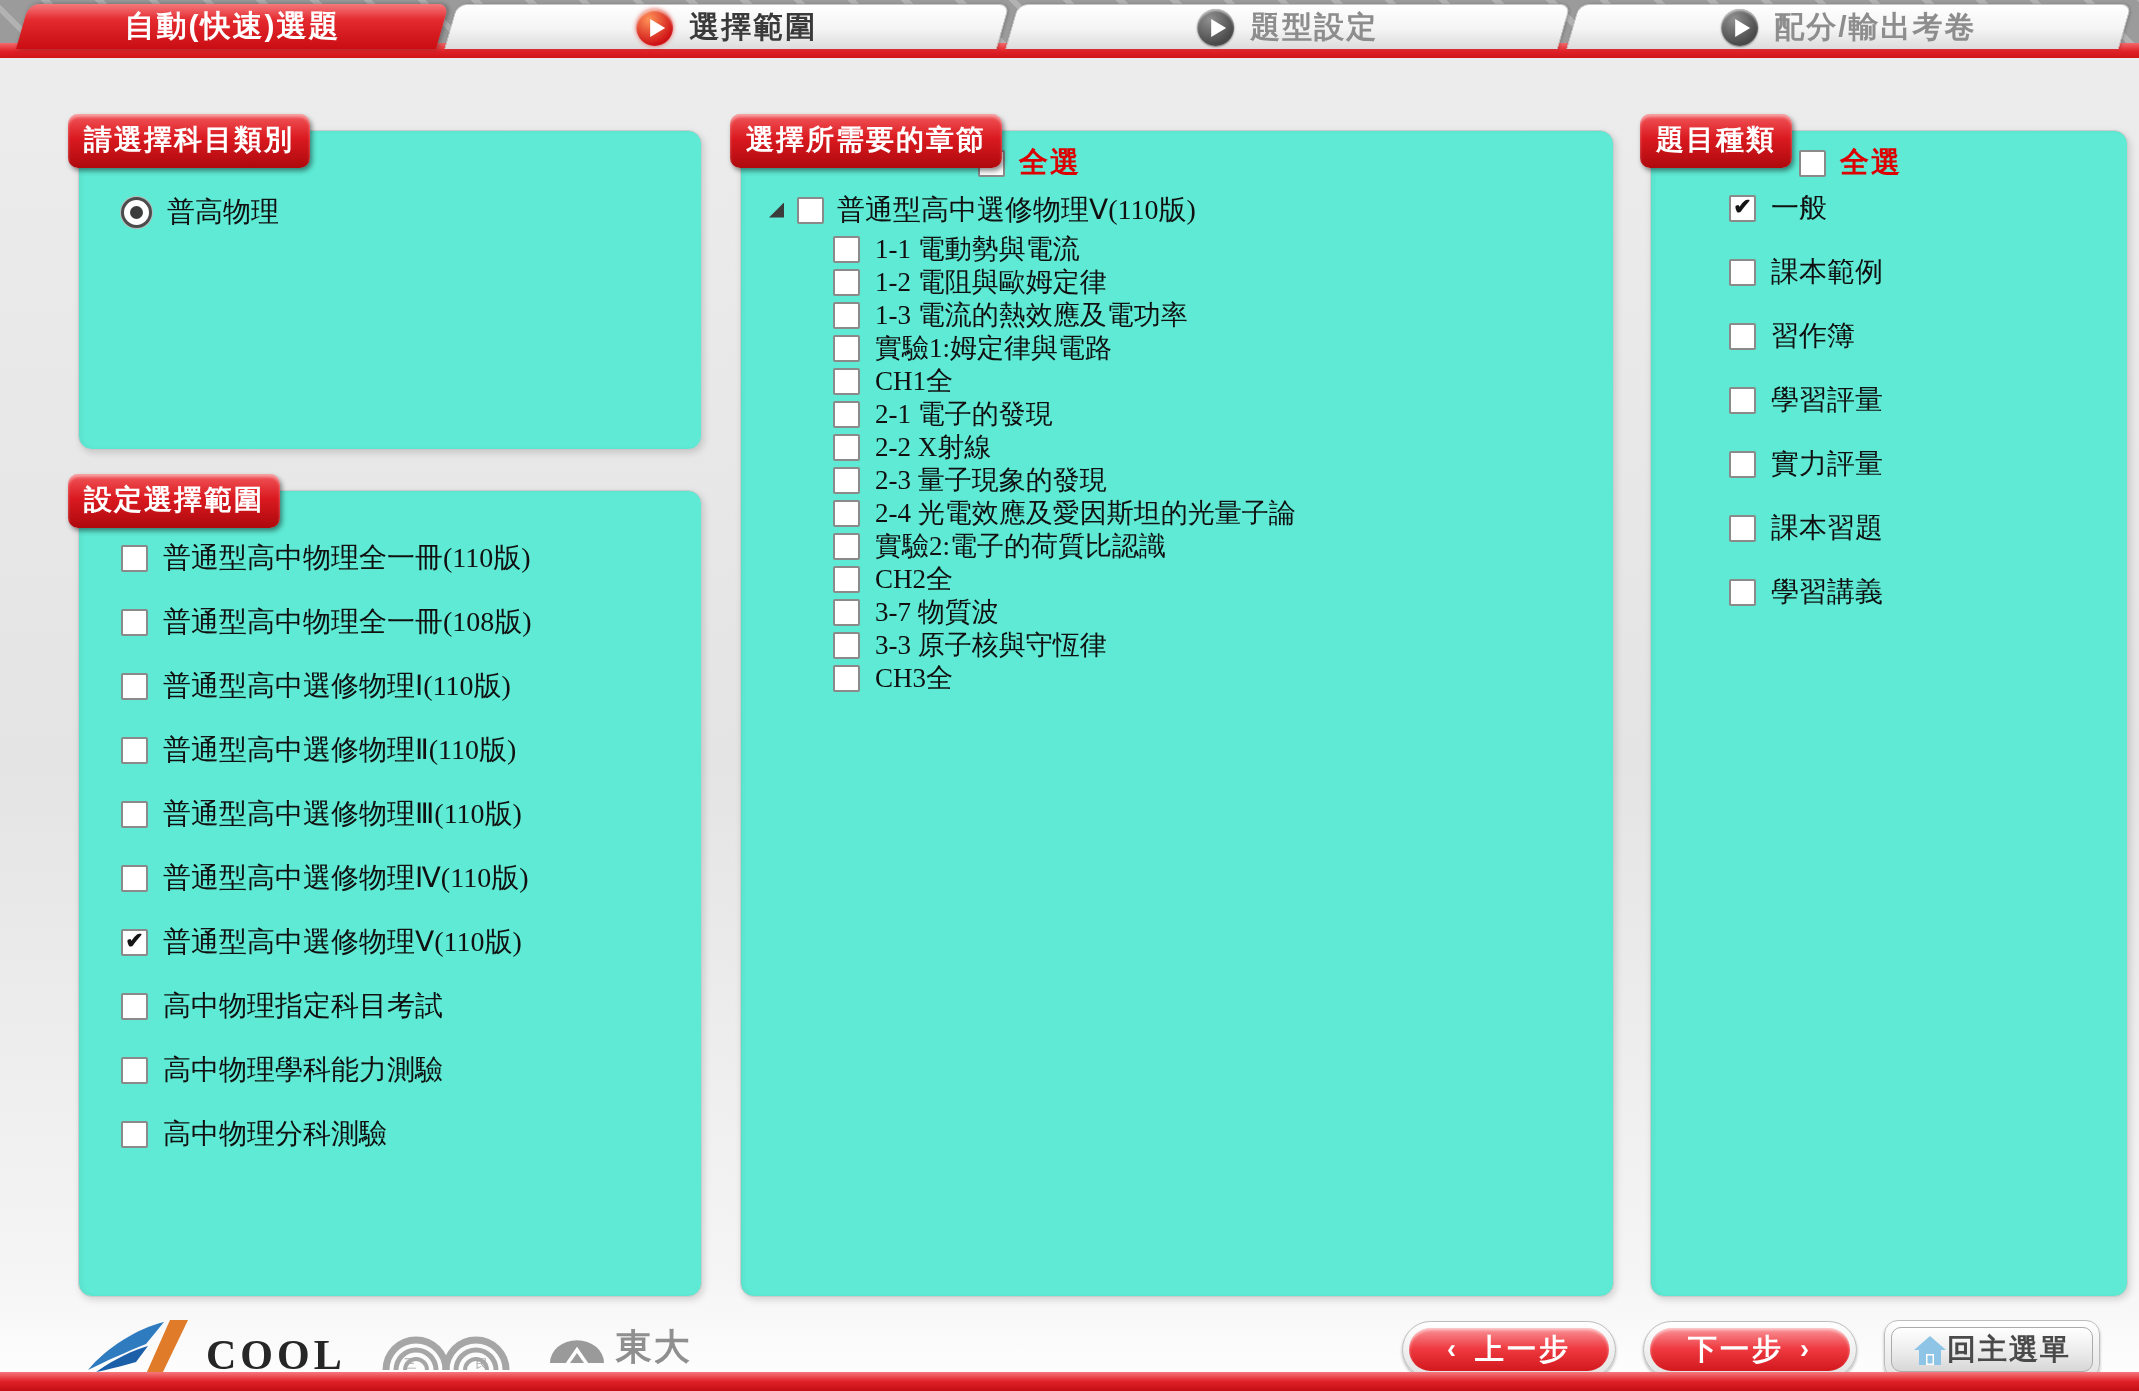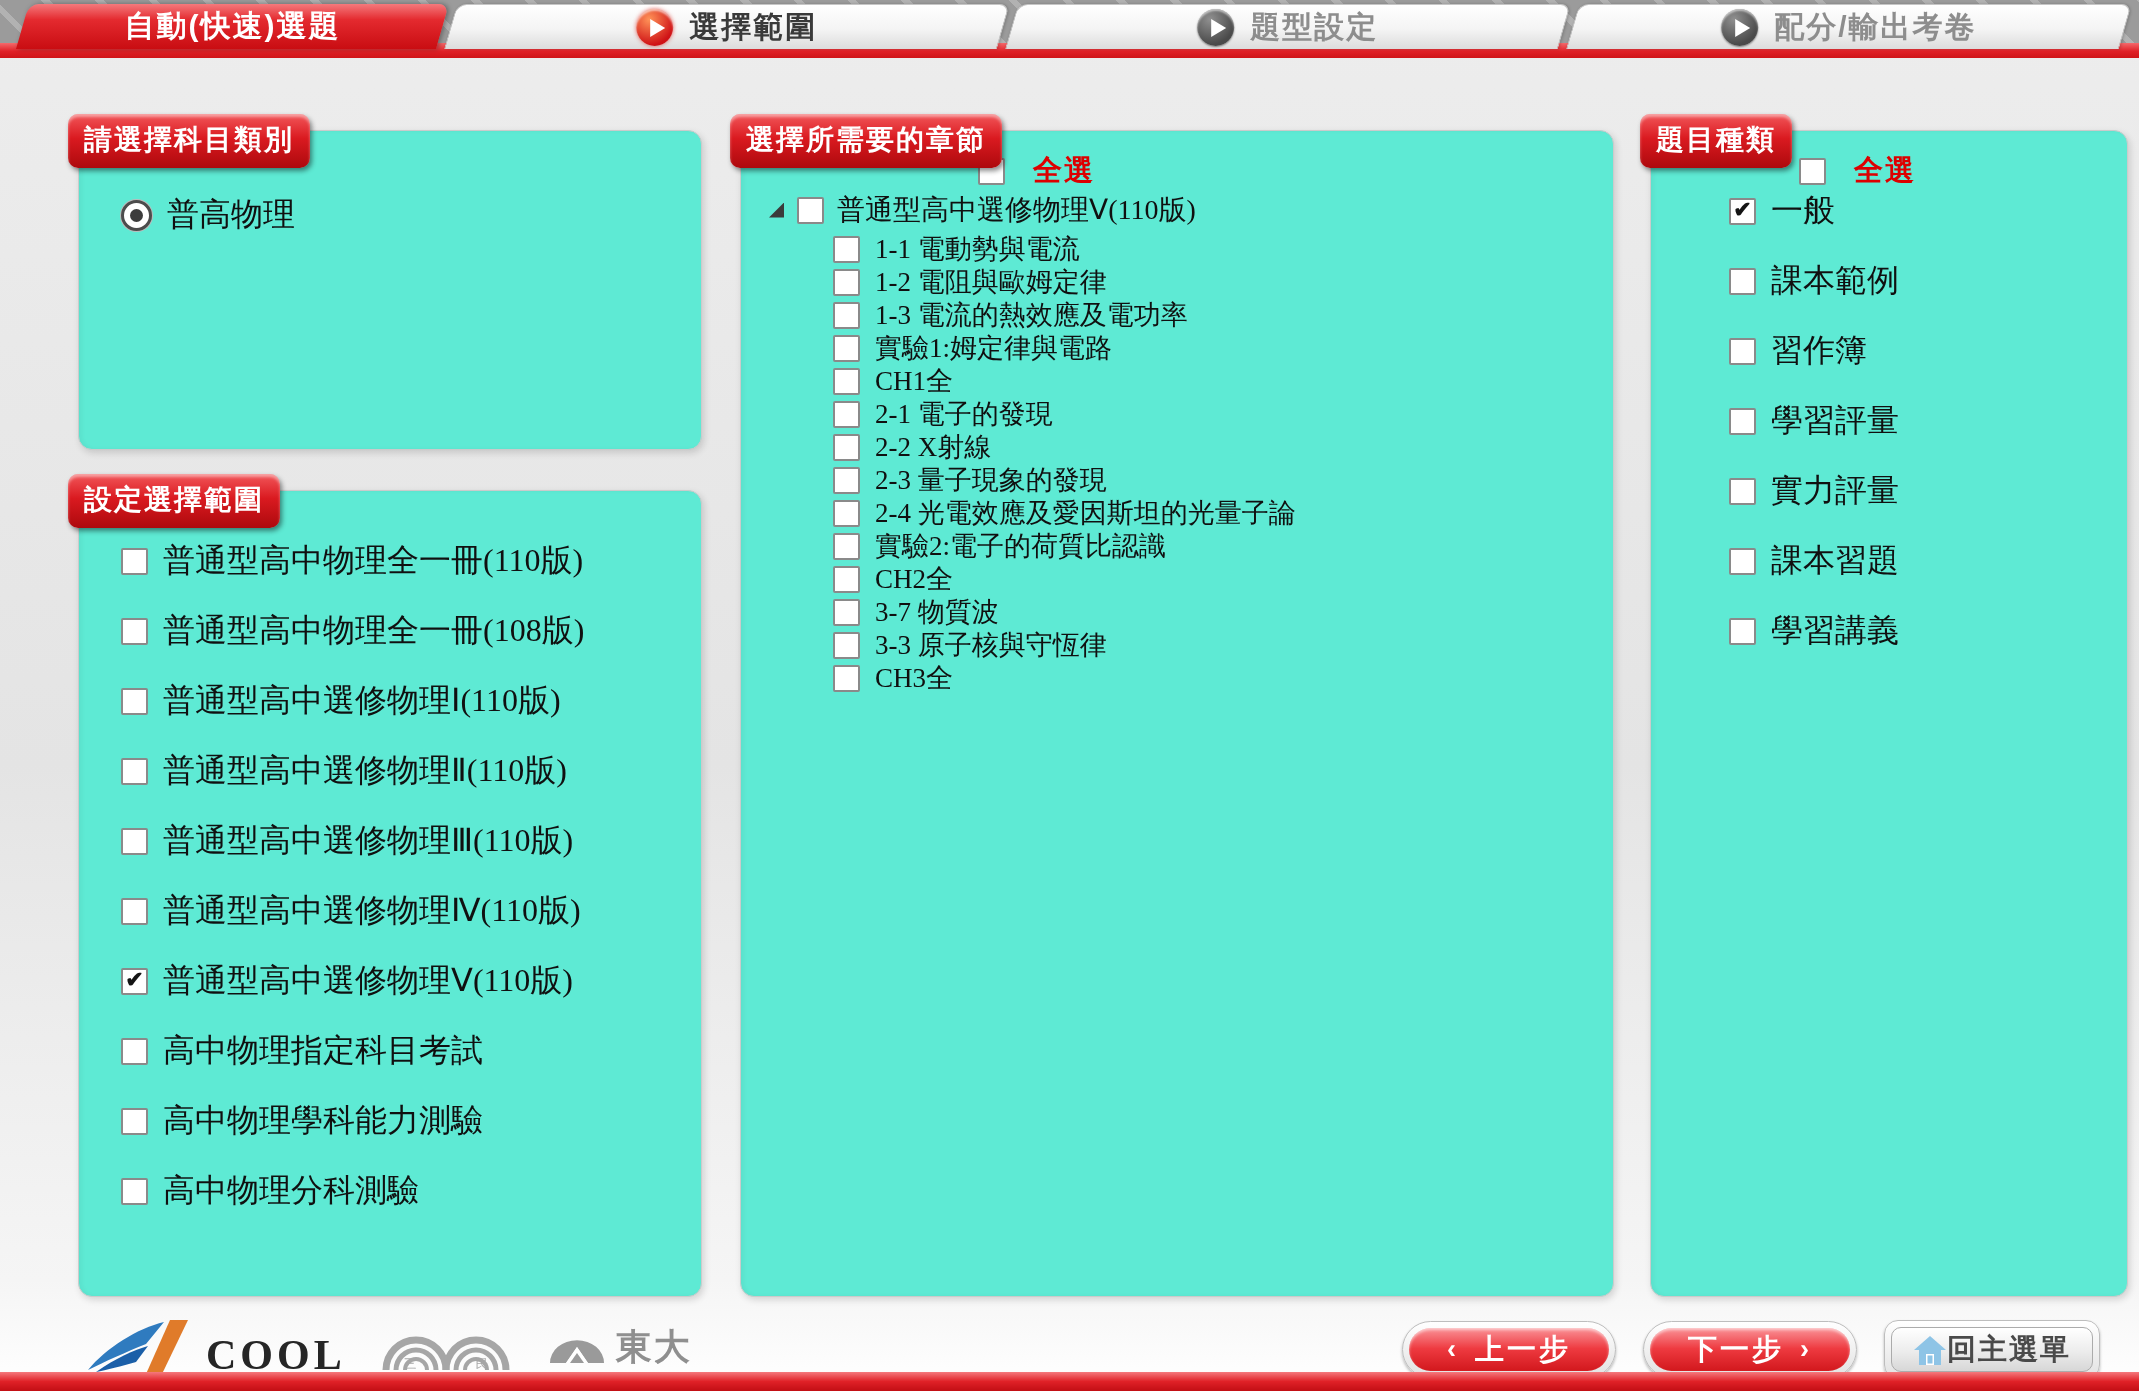--- a/index.html
+++ b/index.html
@@ -57,40 +57,40 @@
     box-shadow:2px 3px 7px rgba(0,0,0,.14), inset 3px 0 4px rgba(0,0,0,.04);
   }
   .badge {
     position:absolute; top:-17px; left:-11px;
     background:linear-gradient(180deg,#f2575a 0%, #da1a20 45%, #ad090d 100%);
     color:#fff; font-weight:bold; font-size:28px; letter-spacing:2px;
     padding:7px 16px 9px; border-radius:10px; white-space:nowrap;
     box-shadow:2px 3px 5px rgba(0,0,0,.45), inset 0 3px 3px rgba(255,255,255,.45);
     z-index:2;
   }
-  .select-all { position:absolute; top:20px; display:flex; align-items:center; gap:28px; }
+  .select-all { position:absolute; top:12px; display:flex; align-items:center; gap:14px; }
   .select-all .sa-label { color:#dd0000; font-weight:bold; font-size:29px; letter-spacing:2px; }
 
   
   .cb {
     width:23px; height:23px; flex:none; background:#fff;
     border:2px solid #8a8a8a; border-radius:2px;
     display:inline-flex; align-items:center; justify-content:center;
   }
   .cb.checked::after { content:"✔"; font-size:22px; font-weight:bold; color:#141414; line-height:1; margin-top:-2px; }
   .radio {
     width:25px; height:25px; flex:none; border-radius:50%;
     border:3px solid #4c4c4c; background:#fff; box-shadow:0 0 0 1px #bbb;
     display:inline-flex; align-items:center; justify-content:center;
   }
   .radio.selected::after { content:""; width:13px; height:13px; border-radius:50%; background:#3c3c3c; }
 
   .row {
     display:flex; align-items:center; gap:15px;
-    font-family:"Liberation Serif", serif; font-size:32px; color:#101010;
+    font-family:"Liberation Serif", serif; font-size:28px; color:#101010;
   }
   .range-list .row, .qtype-list .row { margin-bottom:26px; }
 
   
   .tree-root { display:flex; align-items:center; gap:13px; font-family:"Liberation Serif",serif; font-size:28px; color:#101010; margin-bottom:5px; }
   .expander { width:15px; height:15px; background:#3b3b3b; clip-path:polygon(100% 0, 100% 100%, 0 100%); flex:none; }
   .tree-children { margin-left:64px; }
   .tree-children .row { font-size:27px; margin-bottom:3px; line-height:30px; }
 
   

